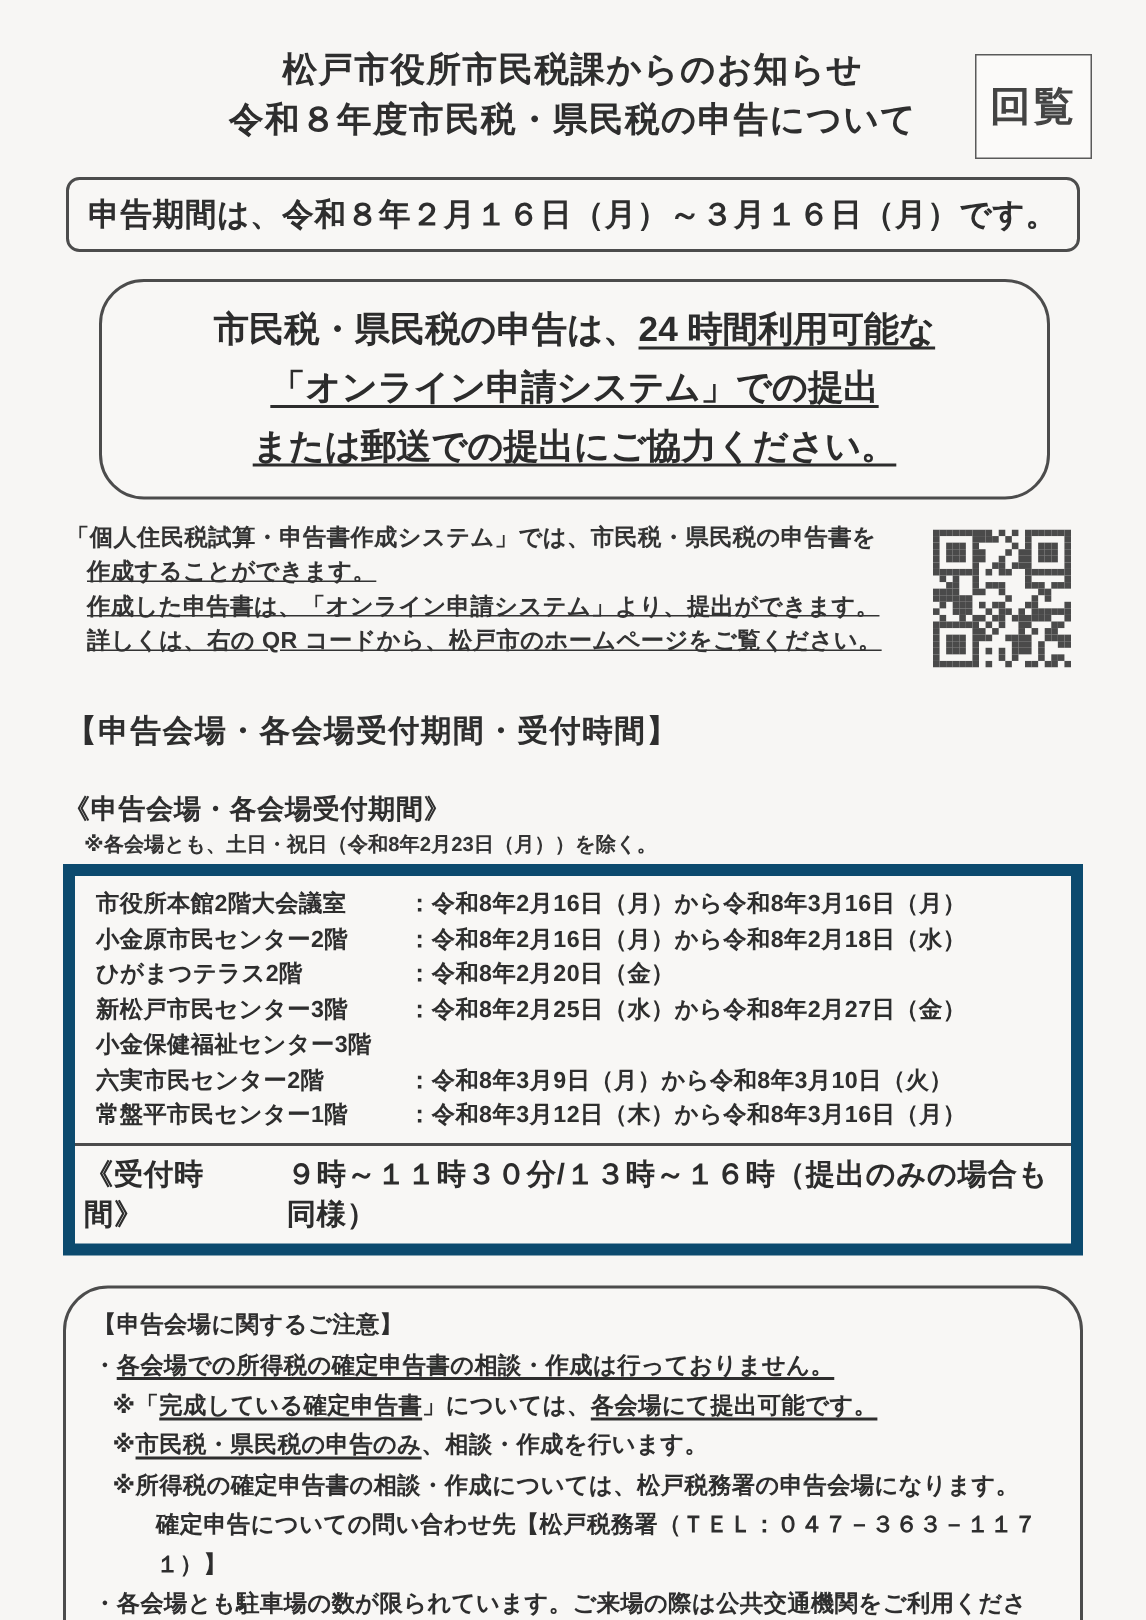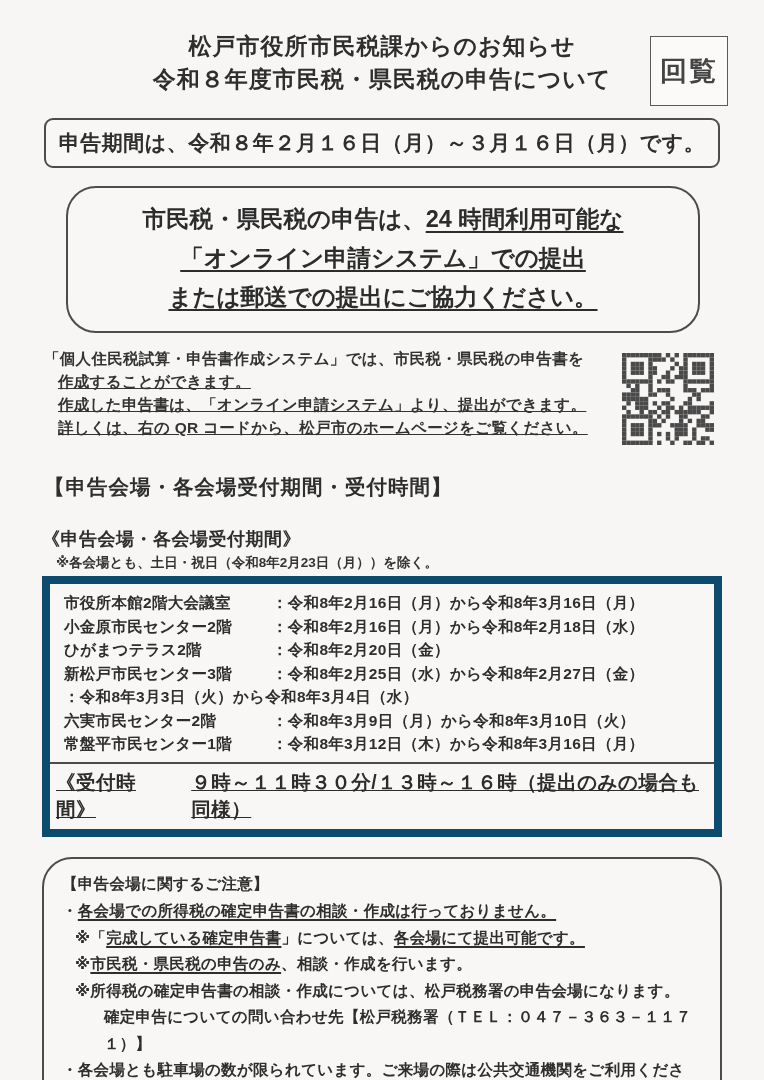--- a/index.html
+++ b/index.html
@@ -62,21 +62,20 @@
   
   .venue-box { border: 8px solid #0c4a6e; background: #f8f7f5; margin-bottom: 20px; }
   .venue-rows { padding: 7px 10px 6px 14px; }
   .venue-row { display: flex; font-size: 15.5px; line-height: 23.5px; color: #2e2e2e; letter-spacing: 0.3px; }
   .venue-name { width: 208px; flex: none; }
   .reception-row {
     border-top: 2px solid #4c4c4c;
     padding: 5px 6px 6px 6px;
     font-size: 19.5px; color: #2c2c2c; letter-spacing: 0.5px;
     display: flex;
-    text-decoration: underline;
   }
   .reception-row .label { margin-right: 26px; }
 
   
   .caution-box {
     border: 2px solid #4c4c4c; border-radius: 30px;
     padding: 12px 16px 16px 18px;
     font-size: 15.5px; line-height: 26.5px; color: #2e2e2e;
     letter-spacing: 0.3px;
     margin: 0 0 24px 0;
@@ -371,21 +370,21 @@
         </div>
       <div class="venue-row">
           <span class="venue-name">ひがまつテラス2階</span>
           <span>：令和8年2月20日（金）</span>
         </div>
       <div class="venue-row">
           <span class="venue-name">新松戸市民センター3階</span>
           <span>：令和8年2月25日（水）から令和8年2月27日（金）</span>
         </div>
       <div class="venue-row">
-          <span>：令和8年3月3日（火）から令和8年3月4日（水）</span>
+          <span class="venue-name">小金保健福祉センター3階</span>
         </div>
       <div class="venue-row">
           <span class="venue-name">六実市民センター2階</span>
           <span>：令和8年3月9日（月）から令和8年3月10日（火）</span>
         </div>
       <div class="venue-row">
           <span class="venue-name">常盤平市民センター1階</span>
           <span>：令和8年3月12日（木）から令和8年3月16日（月）</span>
         </div>
     </div>

